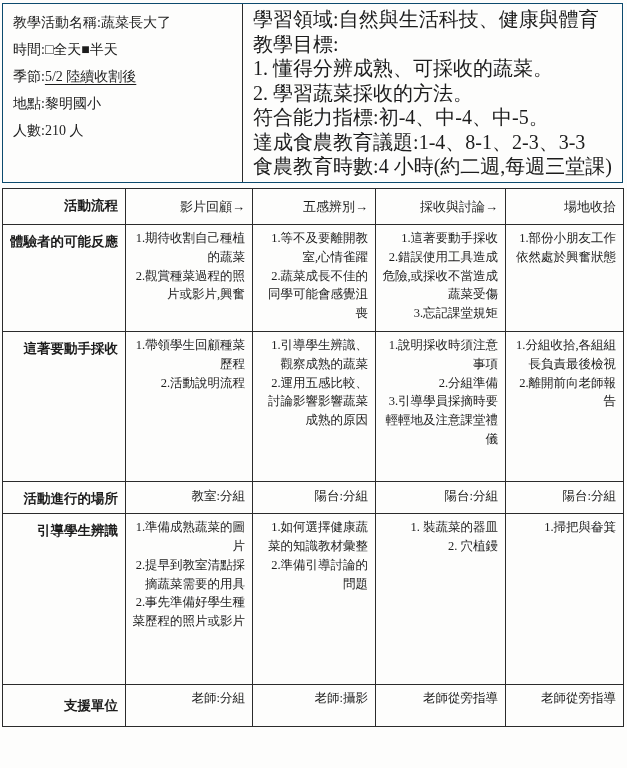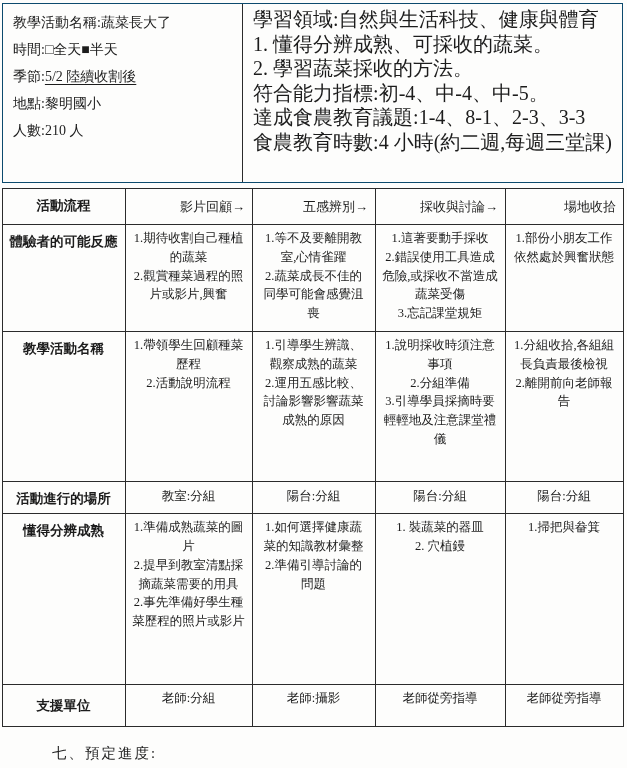--- a/index.html
+++ b/index.html
@@ -21,21 +21,21 @@
   .iline { font-size:14px; line-height:27px; white-space:nowrap; }
   .rline { font-size:20px; line-height:24.5px; white-space:nowrap; }
   .u { text-decoration:underline; text-underline-offset:3px; }
   
   table.main {
     position:absolute; left:2px; top:188px; width:621px;
     border-collapse:collapse; table-layout:fixed;
   }
   table.main th, table.main td {
     border:1px solid #2b2b2b; box-sizing:border-box;
-    vertical-align:top; text-align:center;
+    vertical-align:top; text-align:right;
     padding:4px 7px 4px 6px;
     font-size:12.5px; line-height:1.5;
     white-space:pre-line; font-weight:normal;
     overflow:hidden;
   }
   table.main th.rowlabel {
     font-size:13.5px; font-weight:bold; white-space:normal;
     padding-top:7px;
   }
   table.main thead th { vertical-align:middle; }
@@ -63,20 +63,21 @@
   <div class="topbox">
     <div class="topleft">
       <div class="iline">教學活動名稱:蔬菜長大了</div>
       <div class="iline">時間:□全天■半天</div>
       <div class="iline"><span>季節:</span><span class="u">5/2 陸續收割後</span></div>
       <div class="iline">地點:黎明國小</div>
       <div class="iline">人數:210 人</div>
     </div>
     <div class="topright">
       <div class="rline">學習領域:自然與生活科技、健康與體育</div>
+      <div class="rline">教學目標:</div>
       <div class="rline">1. 懂得分辨成熟、可採收的蔬菜。</div>
       <div class="rline">2. 學習蔬菜採收的方法。</div>
       <div class="rline">符合能力指標:初-4、中-4、中-5。</div>
       <div class="rline">達成食農教育議題:1-4、8-1、2-3、3-3</div>
       <div class="rline">食農教育時數:4 小時(約二週,每週三堂課)</div>
     </div>
   </div>
 
   <table class="main">
     <colgroup>
@@ -101,54 +102,53 @@
         <td>1.期待收割自己種植的蔬菜
 2.觀賞種菜過程的照片或影片,興奮</td>
         <td>1.等不及要離開教室,心情雀躍
 2.蔬菜成長不佳的同學可能會感覺沮喪</td>
         <td>1.這著要動手採收
 2.錯誤使用工具造成危險,或採收不當造成蔬菜受傷
 3.忘記課堂規矩</td>
         <td>1.部份小朋友工作依然處於興奮狀態</td>
       </tr>
       <tr class="r-guide">
-        <th class="rowlabel">教學活動名稱</th>
+        <th class="rowlabel">這著要動手採收</th>
         <td>1.帶領學生回顧種菜歷程
 2.活動說明流程</td>
         <td>1.引導學生辨識、觀察成熟的蔬菜
 2.運用五感比較、討論影響影響蔬菜成熟的原因</td>
         <td>1.說明採收時須注意事項
 2.分組準備
 3.引導學員採摘時要輕輕地及注意課堂禮儀</td>
         <td>1.分組收拾,各組組長負責最後檢視
 2.離開前向老師報告</td>
       </tr>
       <tr class="r-place">
         <th class="rowlabel">活動進行的場所</th>
         <td>教室:分組</td>
         <td>陽台:分組</td>
         <td>陽台:分組</td>
         <td>陽台:分組</td>
       </tr>
       <tr class="r-prep">
-        <th class="rowlabel">懂得分辨成熟</th>
+        <th class="rowlabel">引導學生辨識</th>
         <td>1.準備成熟蔬菜的圖片
 2.提早到教室清點採摘蔬菜需要的用具
 2.事先準備好學生種菜歷程的照片或影片</td>
         <td>1.如何選擇健康蔬菜的知識教材彙整
 2.準備引導討論的問題</td>
         <td>1. 裝蔬菜的器皿
 2. 穴植鏝</td>
         <td>1.掃把與畚箕</td>
       </tr>
       <tr class="r-support">
         <th class="rowlabel">支援單位</th>
         <td>老師:分組</td>
         <td>老師:攝影</td>
         <td>老師從旁指導</td>
         <td>老師從旁指導</td>
       </tr>
     </tbody>
   </table>
 
-  <div class="footer">七、預定進度:</div>
 
 </div>
 
 </body></html>

